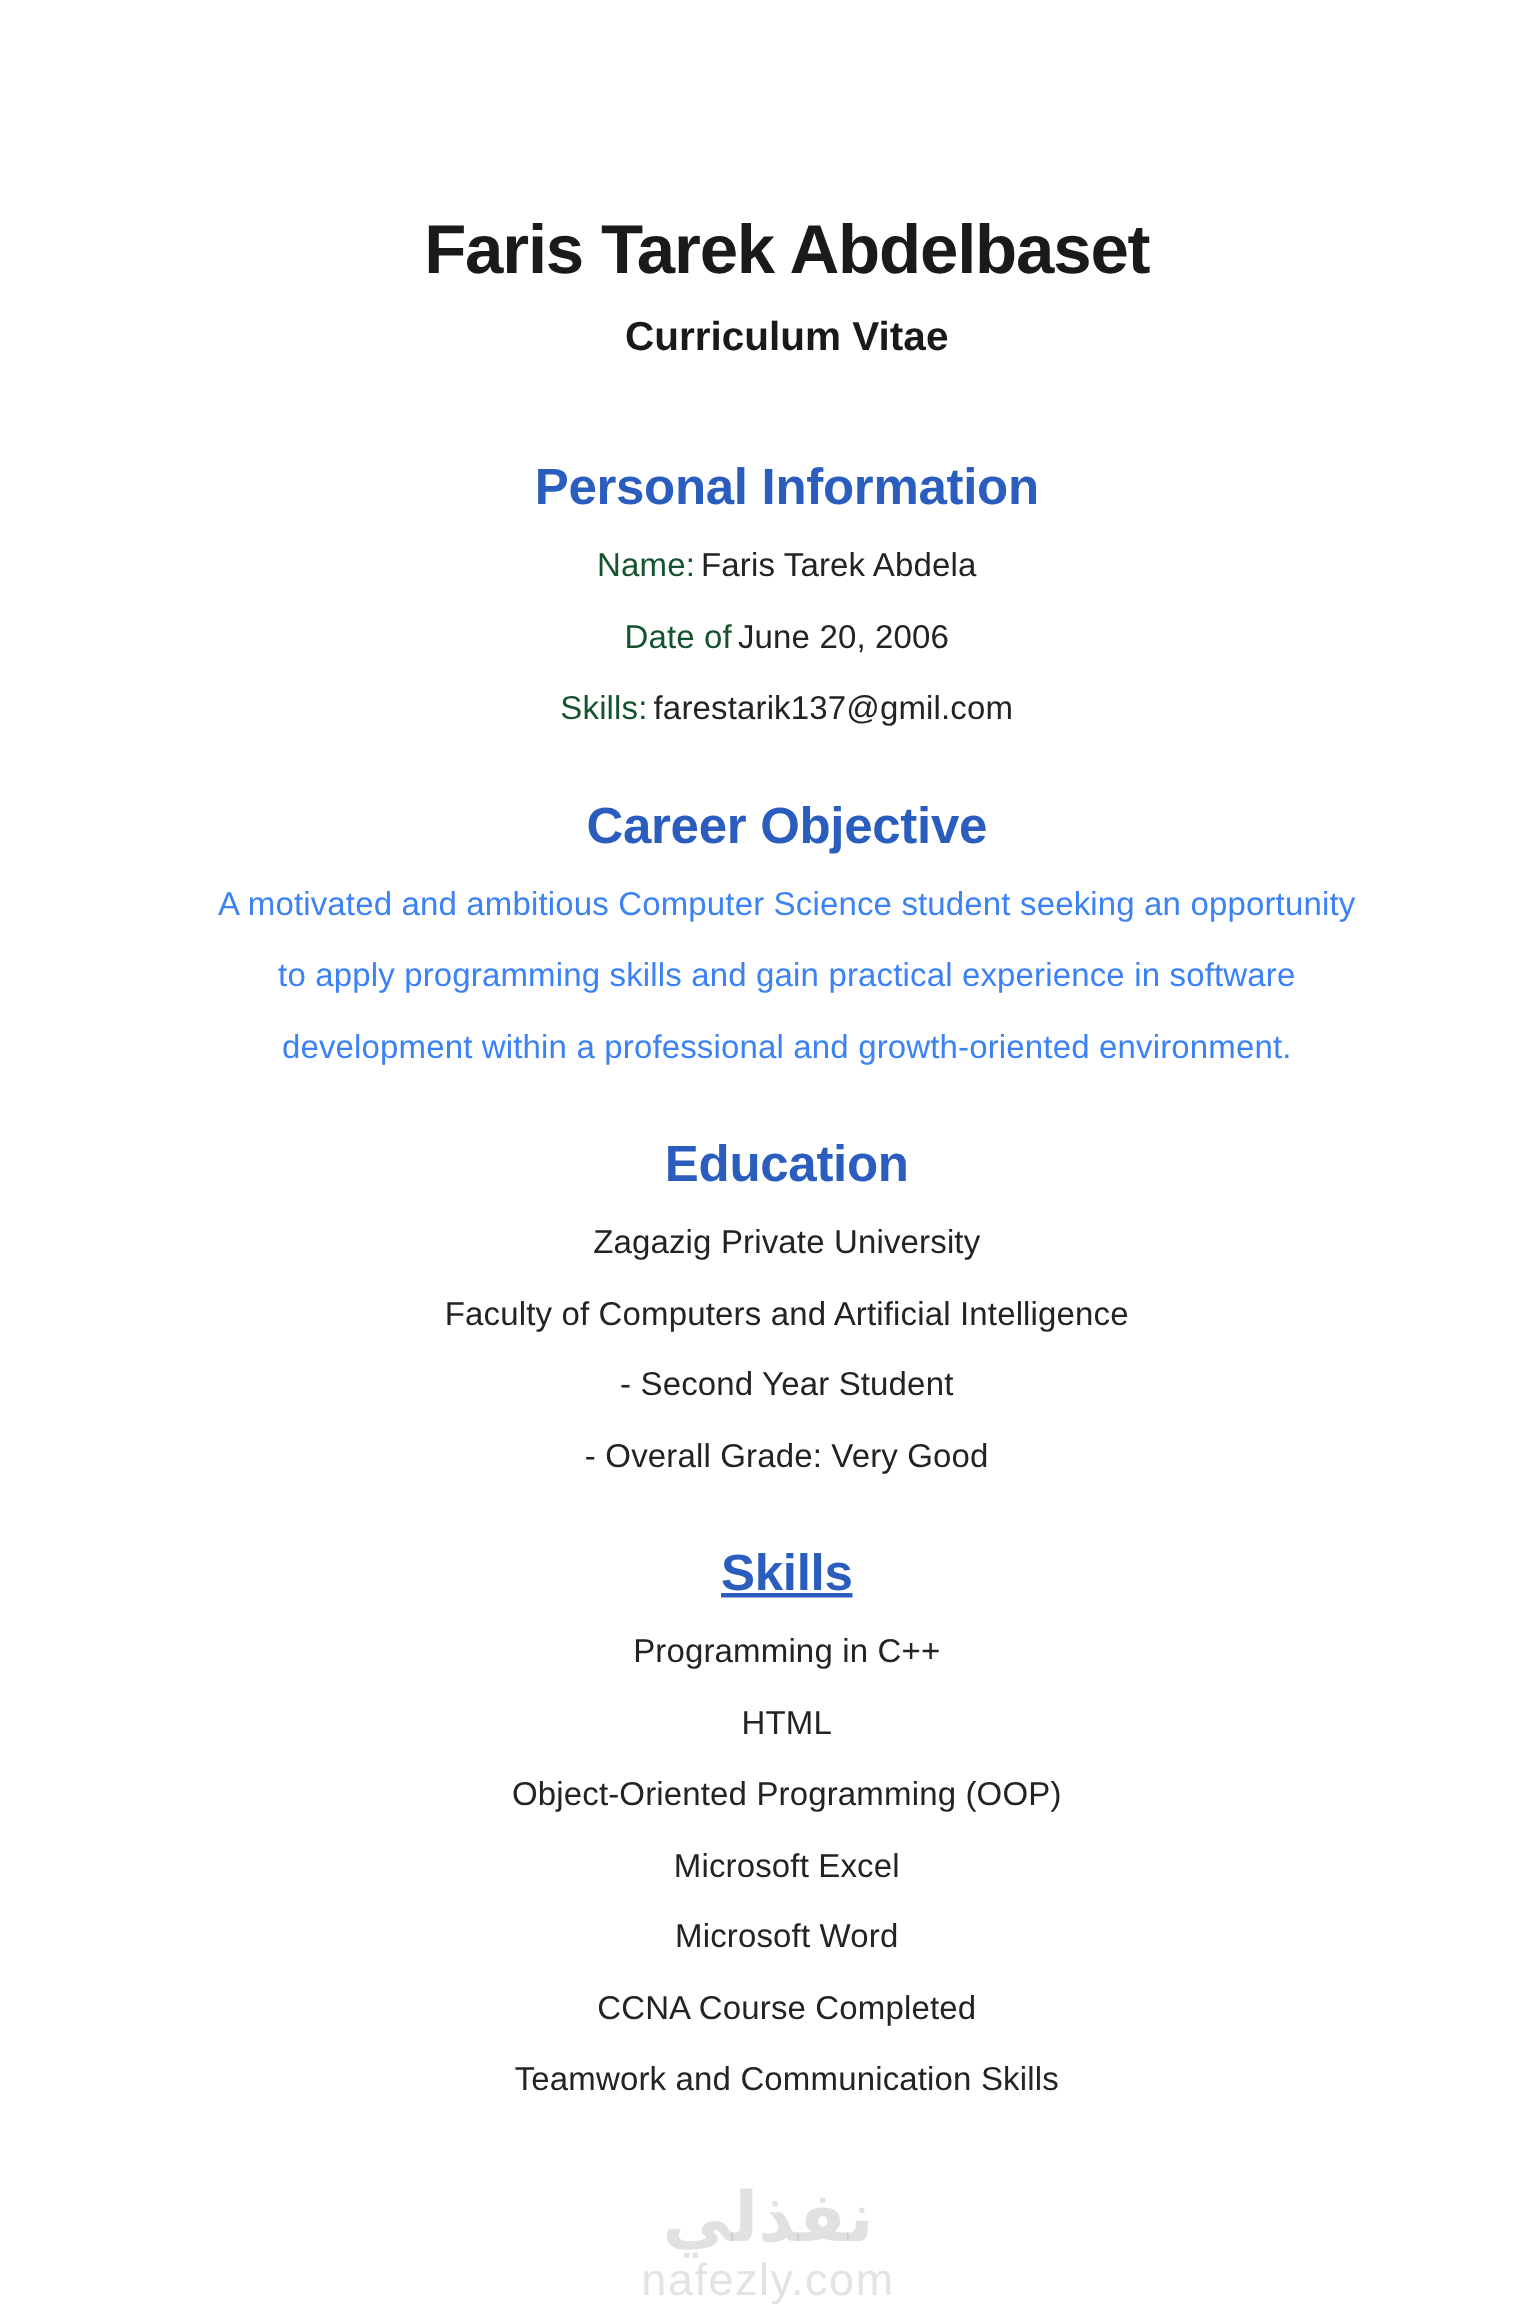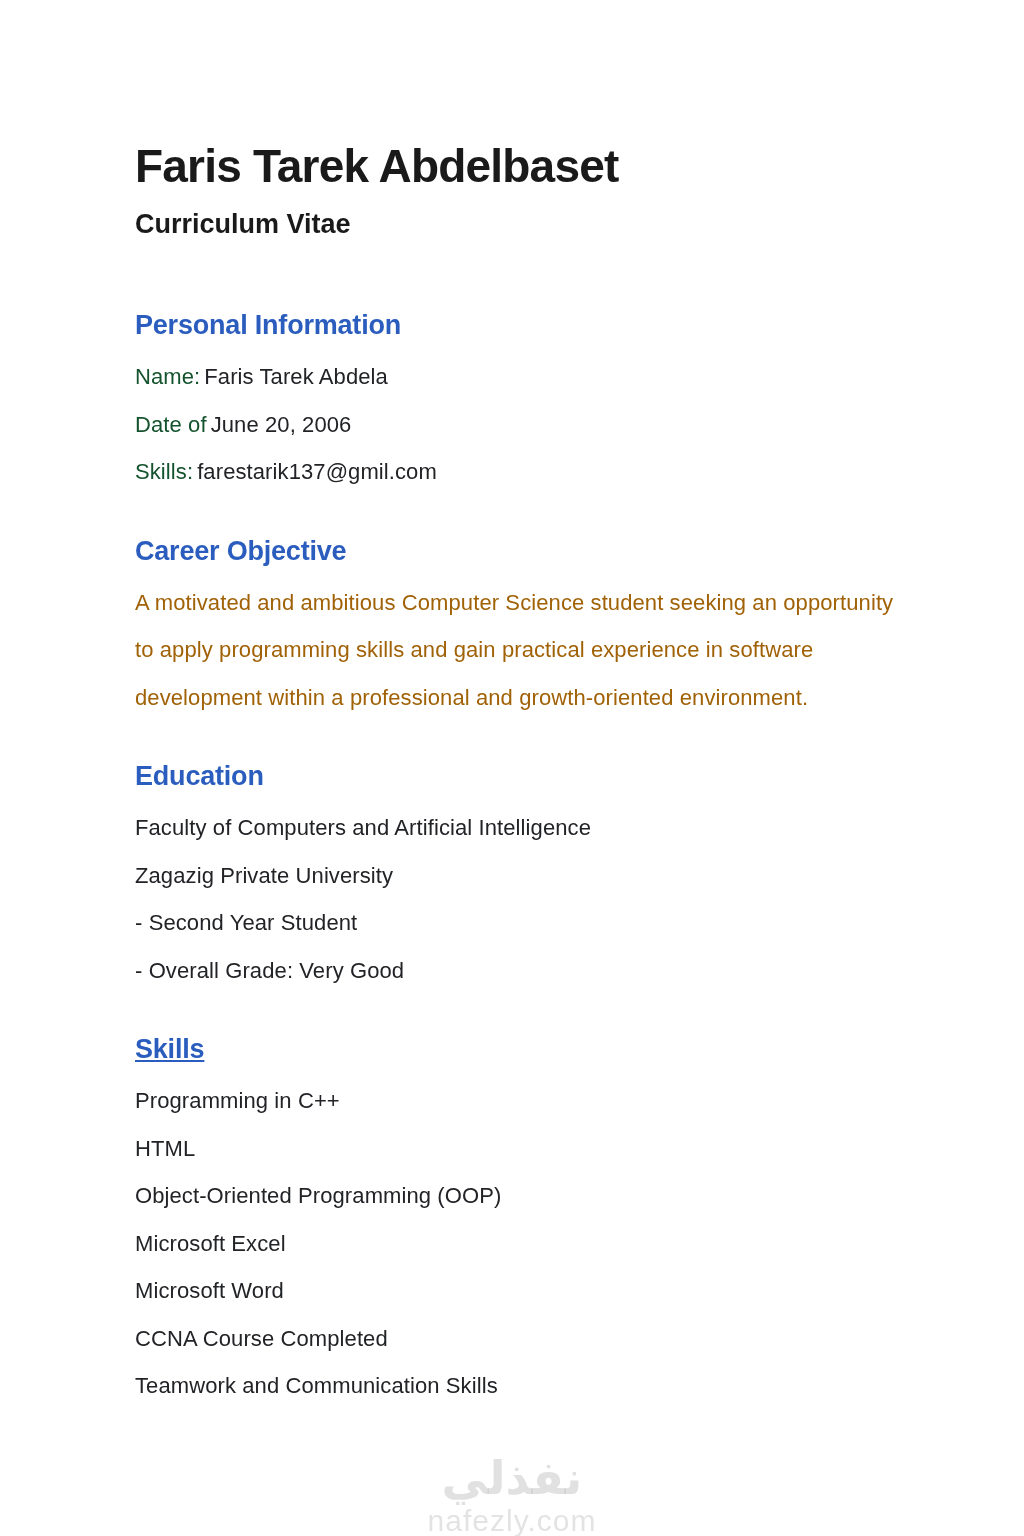--- a/index.html
+++ b/index.html
@@ -13,59 +13,60 @@
     position: relative;
     width: 1024px;
     height: 1536px;
     background: #ffffff;
     overflow: hidden;
   }
   .content {
     position: relative;
     z-index: 1;
     padding: 142px 110px 0 135px;
+    text-align: center;
   }
   .cv-title {
     font-size: 46px;
     font-weight: 700;
     letter-spacing: -0.8px;
     color: #1a1a1a;
     line-height: 48px;
   }
   .cv-subtitle {
     margin-top: 18px;
     font-size: 27px;
     font-weight: 700;
     color: #1a1a1a;
     line-height: 32px;
   }
   .section { padding-top: 40px; }
   .section.first { padding-top: 70px; }
   .section h2 {
-    font-size: 27px;
+    font-size: 34px;
     font-weight: 700;
     line-height: 30px;
     margin-bottom: 13px;
     letter-spacing: -0.2px;
   }
   .body-line {
     font-size: 22px;
     line-height: 47.5px;
     color: #222326;
     letter-spacing: 0.1px;
   }
   .field-label {
     font-weight: 500;
     color: #14532d;
     margin-right: 4px;
   }
   .paragraph {
     font-size: 22px;
     line-height: 47.5px;
-    color: #a16207;
+    color: #3b82f6;
     letter-spacing: 0.1px;
     max-width: 779px;
   }
   .watermark {
     position: absolute;
     z-index: 0;
     left: 512px;
     top: 1452px;
     transform: translateX(-50%);
     text-align: center;
@@ -112,22 +113,22 @@
       </div>
     </div>
 
     <div class="section">
       <h2 class="section-heading" style="color: rgb(42, 93, 190);">Career Objective</h2>
       <div class="paragraph">A motivated and ambitious Computer Science student seeking an opportunity to apply programming skills and gain practical experience in software development within a professional and growth-oriented environment.</div>
     </div>
 
     <div class="section">
       <h2 class="section-heading" style="color: rgb(42, 93, 190);">Education</h2>
+      <div class="body-line">Zagazig Private University</div>
       <div class="body-line">Faculty of Computers and Artificial Intelligence</div>
-      <div class="body-line">Zagazig Private University</div>
       <div class="body-line">- Second Year Student</div>
       <div class="body-line">- Overall Grade: Very Good</div>
     </div>
 
     <div class="section">
       <h2 class="section-heading" style="color: rgb(42, 93, 190); text-decoration: underline;">Skills</h2>
       <div class="body-line">Programming in C++</div>
       <div class="body-line">HTML</div>
       <div class="body-line">Object-Oriented Programming (OOP)</div>
       <div class="body-line">Microsoft Excel</div>

